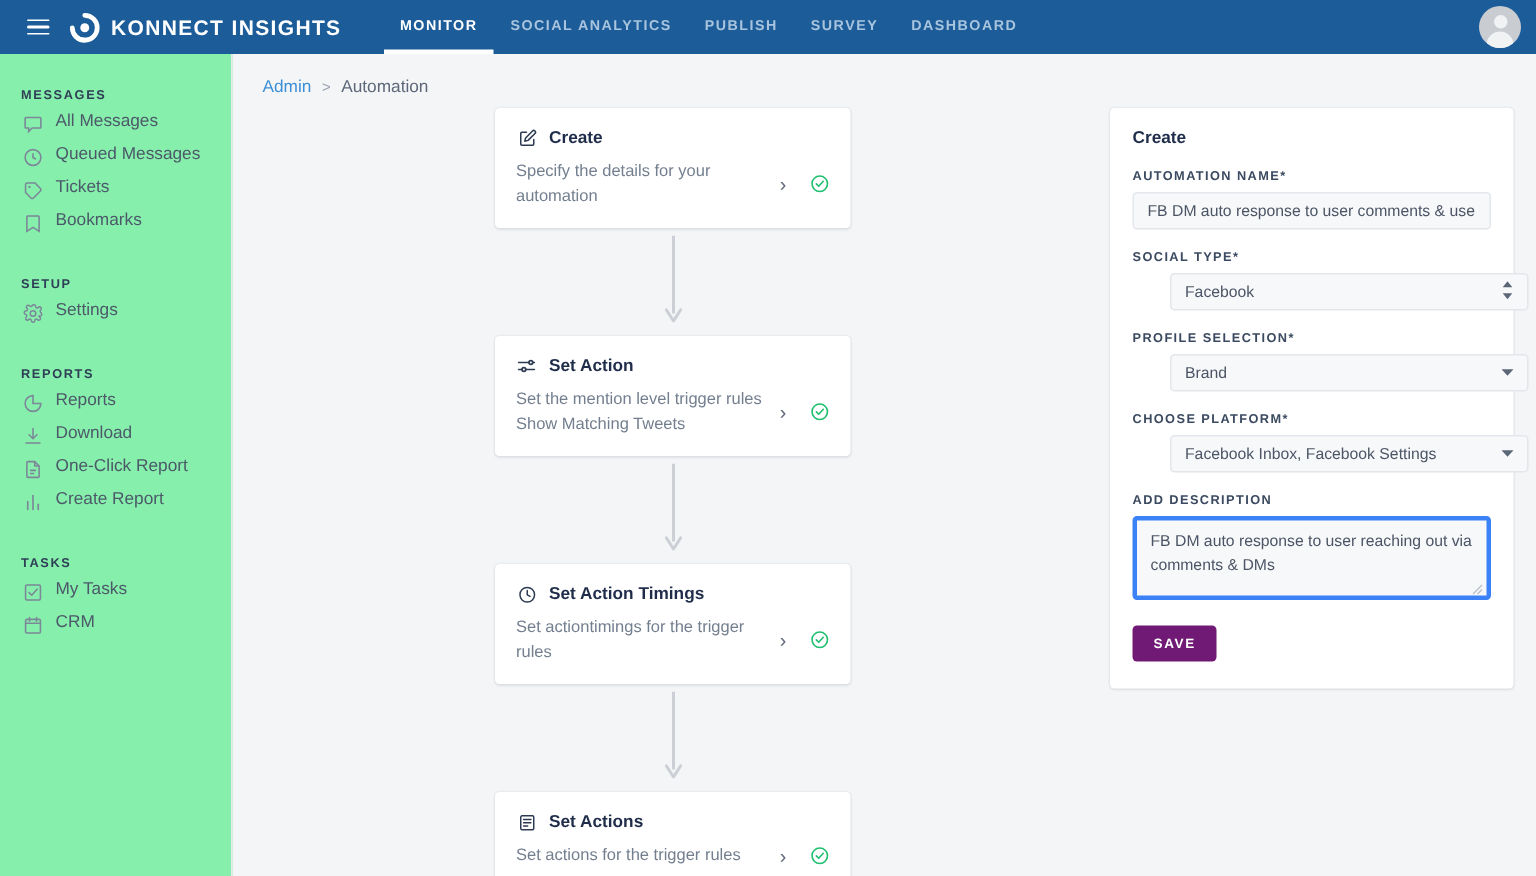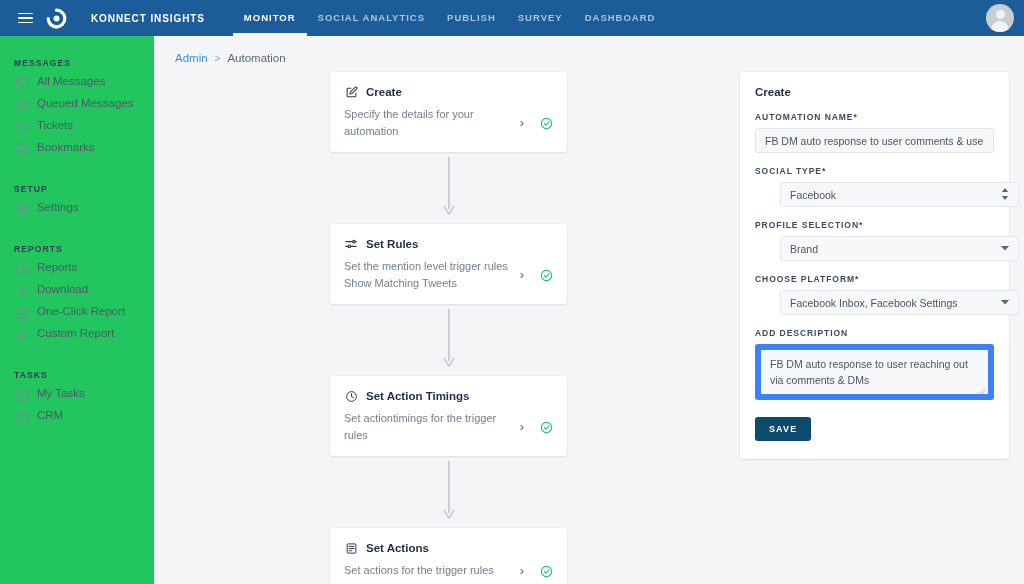--- a/index.html
+++ b/index.html
@@ -22,22 +22,22 @@
   }
   .hamburger {
     width: 34px; margin-left: 8px;
     display: flex; flex-direction: column; justify-content: center;
     align-items: center; gap: 3px; height: 36px; cursor: pointer;
   }
   .hamburger span { display: block; width: 15px; height: 1.6px; background: #fff; border-radius: 1px;}
   .logo-wrap { display: flex; align-items: center; margin-left: 4px; }
   .logo-mark { width: 21px; height: 21px; flex: 0 0 21px; }
   .logo-text {
-    color: #ffffff; font-size: 10px; font-weight: bold;
-    letter-spacing: 0.9px; margin-left: 24px; white-space: nowrap;
+    color: #ffffff; font-size: 14px; font-weight: bold;
+    letter-spacing: 0.9px; margin-left: 7px; white-space: nowrap;
   }
   .navlinks { display: flex; align-items: flex-start; height: 36px; margin-left: 28px; }
   .navlink {
     color: #a8c4de; font-size: 9.5px; font-weight: bold; letter-spacing: 1.0px;
     padding: 0 11px; height: 36px; line-height: 36px; cursor: pointer;
     position: relative; white-space: nowrap;
   }
   .navlink.active { color: #ffffff; }
   .navlink.active::after {
     content: ""; position: absolute; left: 0; right: 0; bottom: 0;
@@ -48,21 +48,21 @@
     width: 28px; height: 28px; border-radius: 50%;
     background: #c9cdd2; overflow: hidden;
   }
   .avatar .head { position:absolute; left:9.5px; top:6px; width:9px; height:9px; border-radius:50%; background:#f1f2f4;}
   .avatar .body { position:absolute; left:5px; top:17px; width:18px; height:13px; border-radius:9px 9px 0 0; background:#f1f2f4;}
 
   
   .sidebar {
     position: absolute; top: 36px; left: 0;
     width: 155px; height: 548px;
-    background: #22c55e;
+    background: #86efac;
     border-right: 1px solid #e7e9ec;
     padding-top: 12px;
     z-index: 10;
   }
   .sec-label {
     font-size: 8.5px; font-weight: bold; color: #2f3f55;
     letter-spacing: 1.1px; padding: 0 0 0 14px; margin: 10px 0 7px 0;
   }
   .nav-item {
     display: flex; height: 22px;
@@ -153,33 +153,33 @@
     position: relative;
     cursor: text;
   }
   .ctrl.select { cursor: pointer; margin-left: 25px; }
   .ctrl .val { flex: 1; white-space: nowrap; overflow: hidden; }
   .caret-ud { position:absolute; right: 9px; top: 50%; transform: translateY(-50%); color:#5b6676;}
   .caret-dn { position:absolute; right: 9px; top: 50%; transform: translateY(-50%); color:#5b6676; font-size:8px;}
   .ta {
     width: 100%; height: 56px;
     background: #f7f8fa;
-    border: 6px solid #3b82f6;
+    border: 3px solid #3b82f6;
     border-radius: 3px;
     font-size: 10.5px; color: #4b5565; line-height: 1.5;
     padding: 7px 9px; position: relative; cursor: text;
   }
   .ta .grip {
     position: absolute; right: 2px; bottom: 2px;
     width: 8px; height: 8px; color: #b9bfc8;
   }
   .savebtn {
     margin-top: 4px;
     display: inline-block;
-    background: #0c4a6e;
+    background: #701a75;
     color: #ffffff;
     font-size: 9px; font-weight: bold; letter-spacing: 1.1px;
     padding: 7px 14px; border: none; border-radius: 3px;
     cursor: pointer;
     font-family: "Liberation Sans", sans-serif;
   }
 </style>
 </head>
 <body>
 
@@ -293,21 +293,21 @@
     <span class="lbl">One-Click Report</span>
   </div>
   <div class="nav-item">
     <span class="ico">
       <svg width="14" height="14" viewBox="0 0 24 24" fill="none" stroke="currentColor" stroke-width="1.9" stroke-linecap="round">
           <path d="M6 20V11"></path>
           <path d="M12 20V4"></path>
           <path d="M18 20v-6"></path>
         </svg>
     </span>
-    <span class="lbl">Custom Report</span>
+    <span class="lbl">Create Report</span>
   </div>
 
   <div class="nav-gap"></div>
 
   <div class="sec-label">TASKS</div>
   <div class="nav-item">
     <span class="ico">
       <svg width="14" height="14" viewBox="0 0 24 24" fill="none" stroke="currentColor" stroke-width="1.8" stroke-linejoin="round">
           <rect x="3.5" y="3.5" width="17" height="17" rx="1.6"></rect>
           <path d="M7.5 12.2l3 3 6.2-7" stroke-linecap="round"></path>
@@ -372,21 +372,21 @@
     <div class="card">
       <div class="card-head">
         <span class="ico">
           <svg width="14" height="14" viewBox="0 0 24 24" fill="none" stroke="currentColor" stroke-width="1.9" stroke-linecap="round">
               <path d="M3 8h12M19 8h2"></path>
               <path d="M3 16h4M11 16h10"></path>
               <circle cx="17" cy="8" r="2.2"></circle>
               <circle cx="9" cy="16" r="2.2"></circle>
             </svg>
         </span>
-        <span class="card-title">Set Rules</span>
+        <span class="card-title">Set Action</span>
       </div>
       <div class="card-body">
         <div class="card-desc">
           <span>Set the mention level trigger rules</span>
           <span>Show Matching Tweets</span>
         </div>
         <div class="chev">›</div>
         <span class="tick">
           <svg width="13" height="13" viewBox="0 0 24 24" fill="none" stroke="#20c070" stroke-width="2">
               <circle cx="12" cy="12" r="9.5"></circle>

